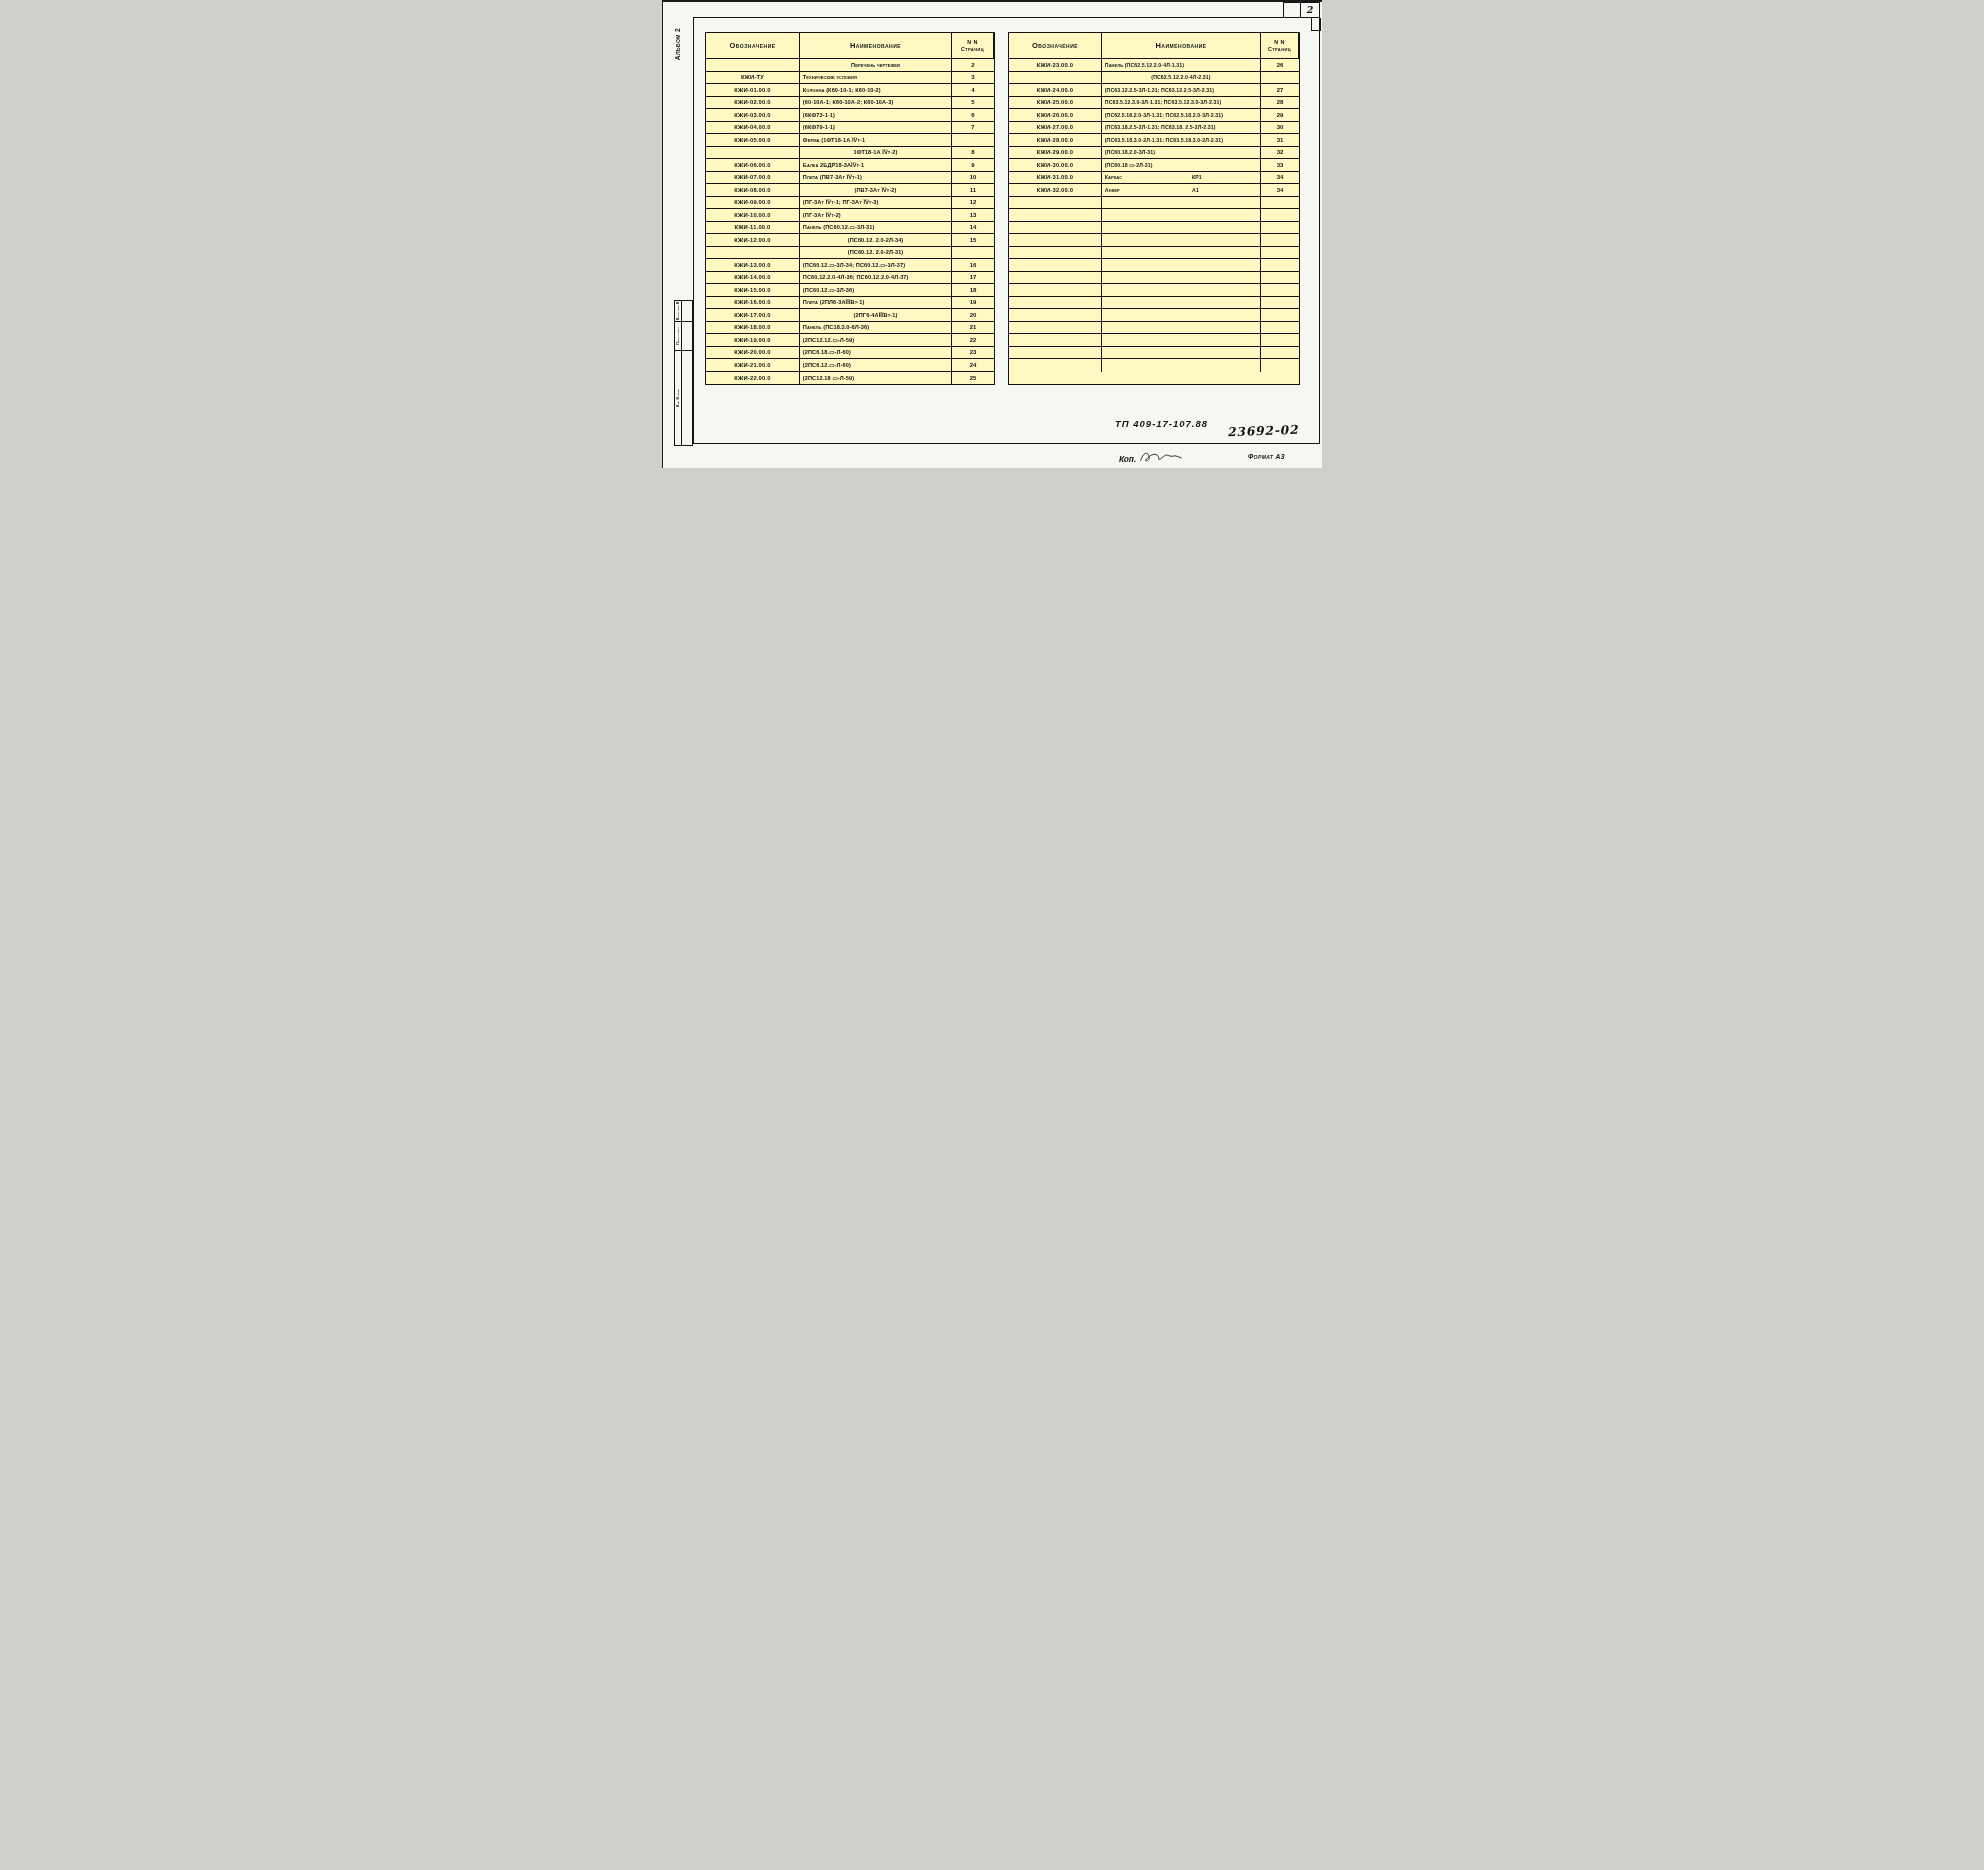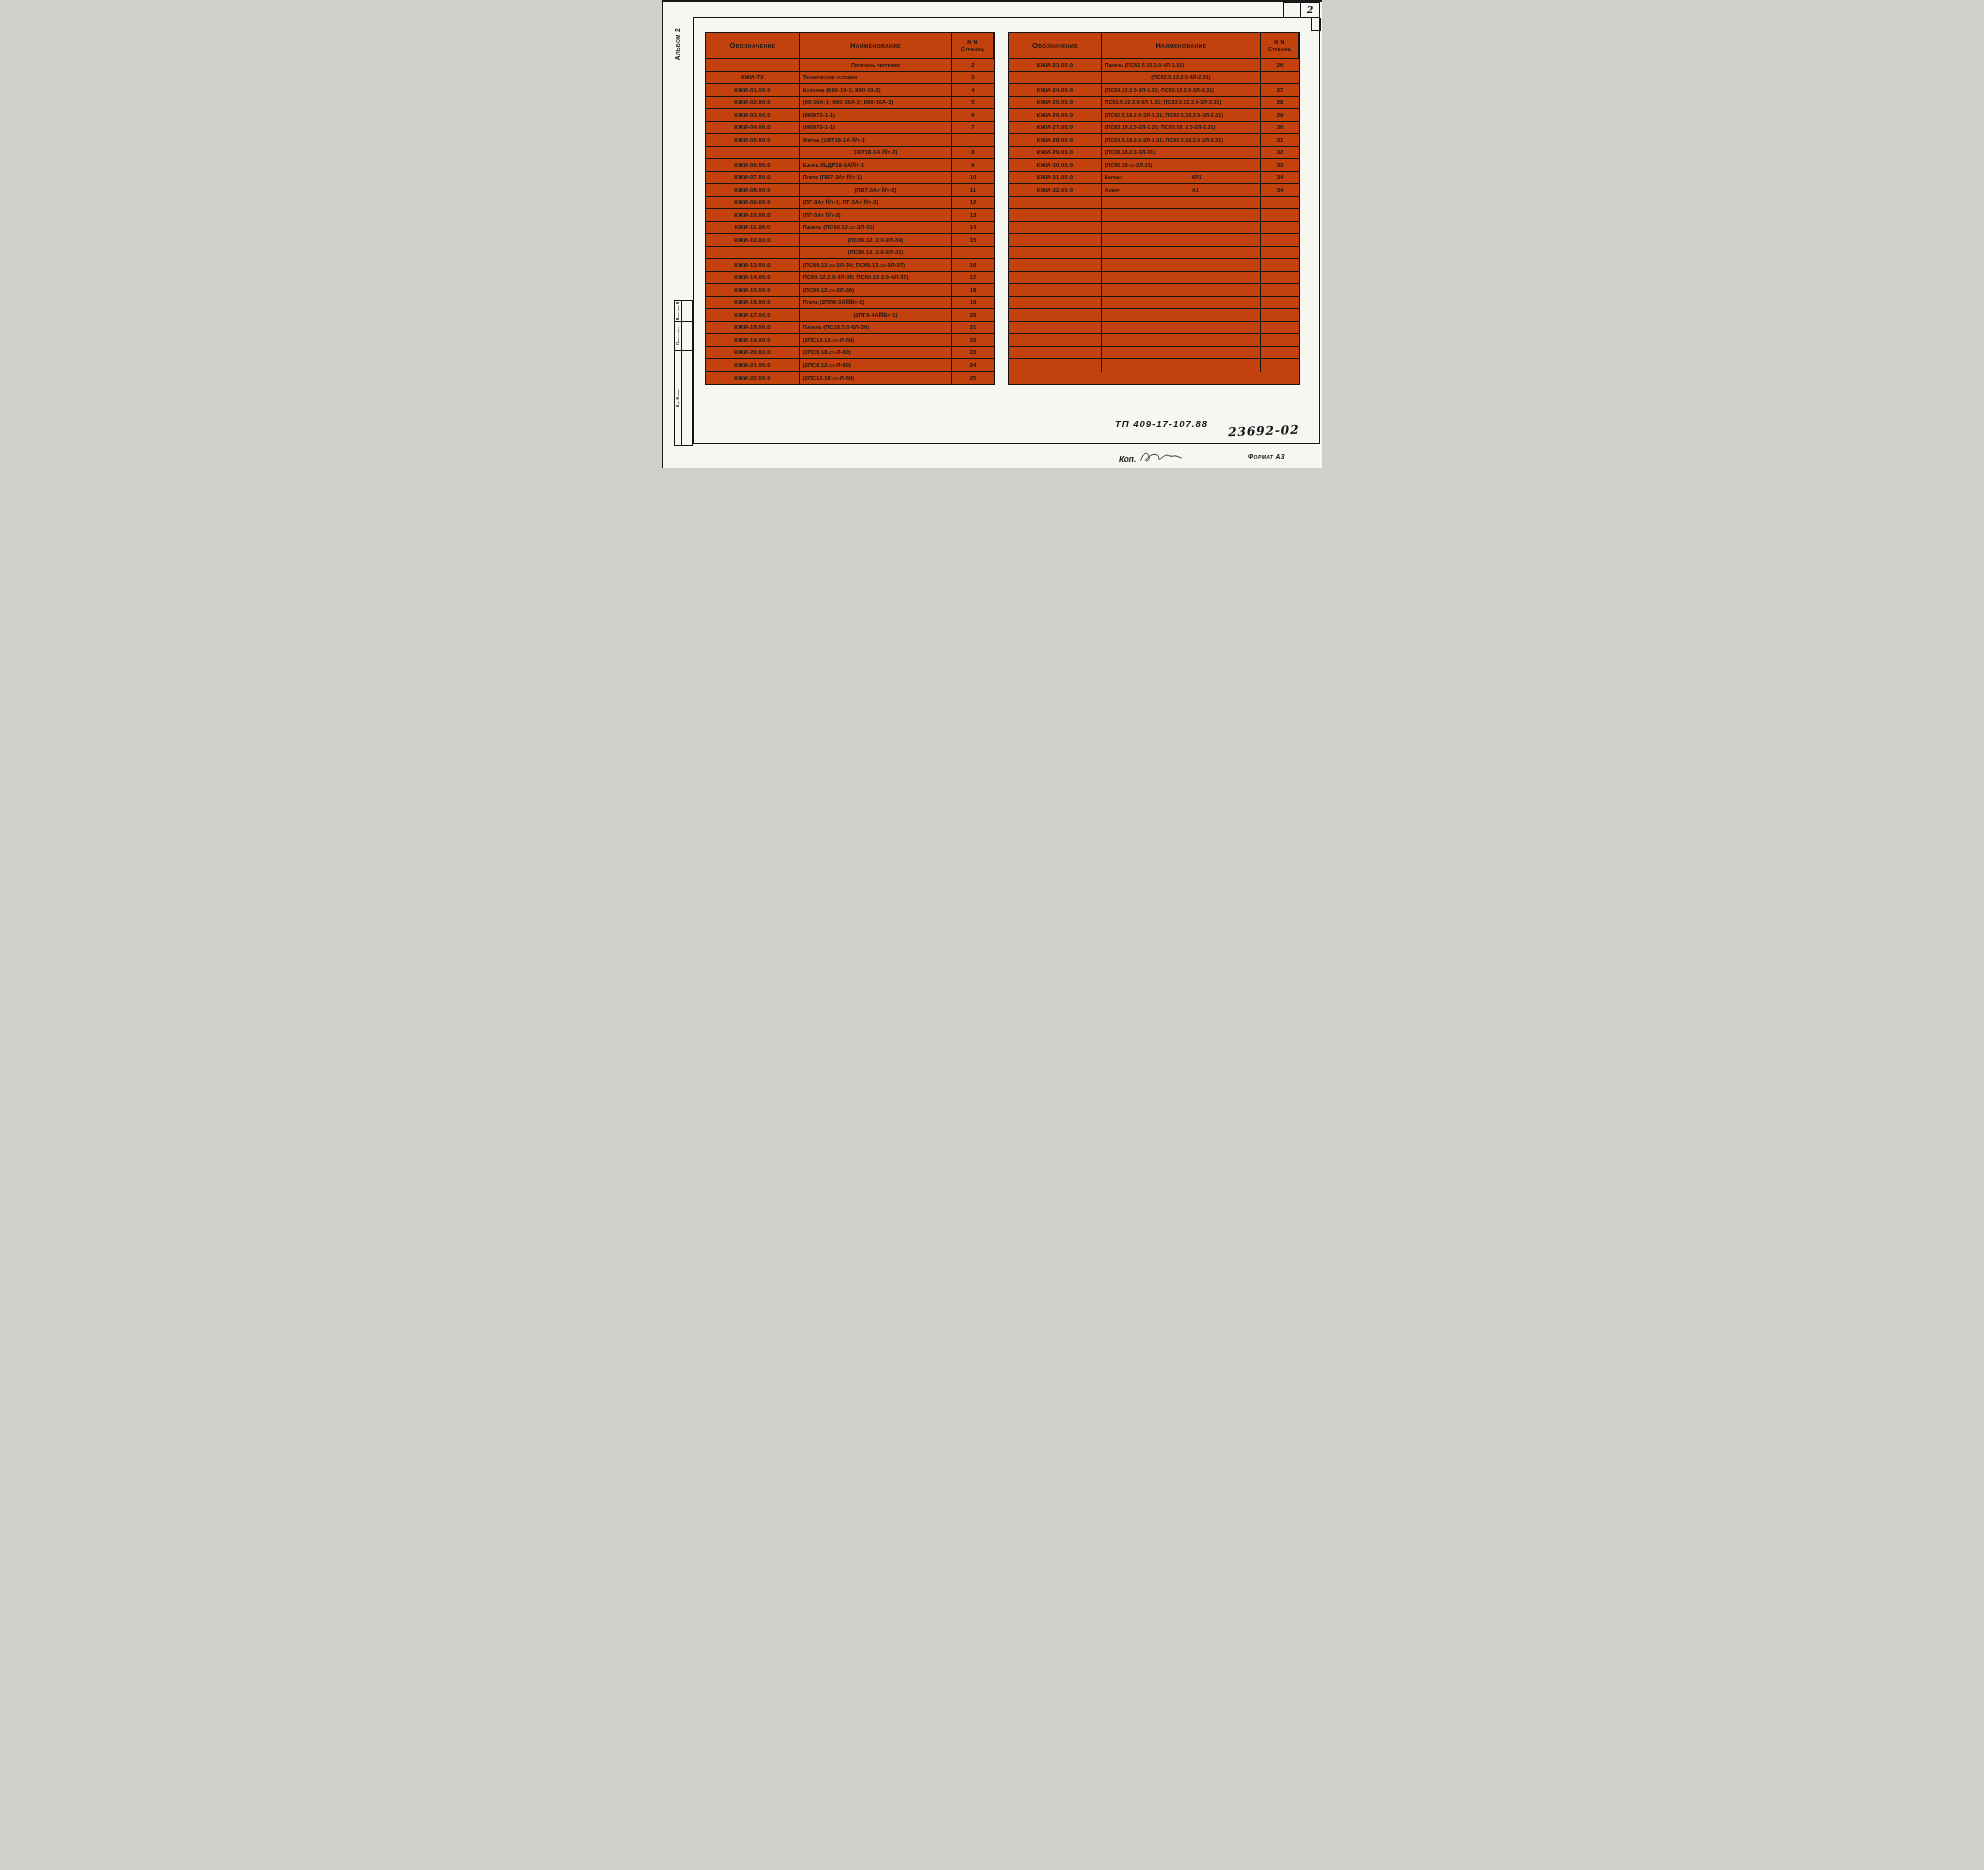--- a/index.html
+++ b/index.html
@@ -40,21 +40,21 @@
   .stamp{display:flex;border-bottom:1px solid #141414;box-sizing:border-box;}
   .stamp.s1{height:20.6px;}
   .stamp.s2{height:29px;}
   .stamp.s3{flex:1;border-bottom:none;}
   .stamp-label{position:relative;width:7.5px;border-right:1px solid #141414;box-sizing:border-box;}
   .stamp-label .vtext{font-size:3.4px;letter-spacing:0.1px;}
   .stamp-rest{flex:1;}
 
   
   .table{position:absolute;top:32px;border:1.4px solid #141414;box-sizing:content-box;
-    display:grid;grid-template-rows:26px repeat(26,12.5px);background:#c2410c;}
+    display:grid;grid-template-rows:26px repeat(26,12.5px);background:#fef9c3;}
   #table-left{left:43px;grid-template-columns:94px 152px 42px;}
   #table-right{left:346px;grid-template-columns:93px 159px 38px;}
   .cell{border-right:1px solid #141414;border-bottom:1px solid #141414;
     display:flex;align-items:center;box-sizing:border-box;min-width:0;overflow:hidden;}
   .hcell{justify-content:center;font-weight:700;font-variant:small-caps;
     font-size:7.5px;letter-spacing:0.5px;}
   .hcell.pages{flex-direction:column;font-size:5.4px;line-height:1.2;letter-spacing:0.4px;}
   .code-cell{justify-content:center;font-weight:700;font-size:5.8px;letter-spacing:0.2px;}
   .name-cell{padding-left:2.8px;font-weight:700;font-size:5.6px;font-variant:small-caps;
     letter-spacing:0.1px;position:relative;}

